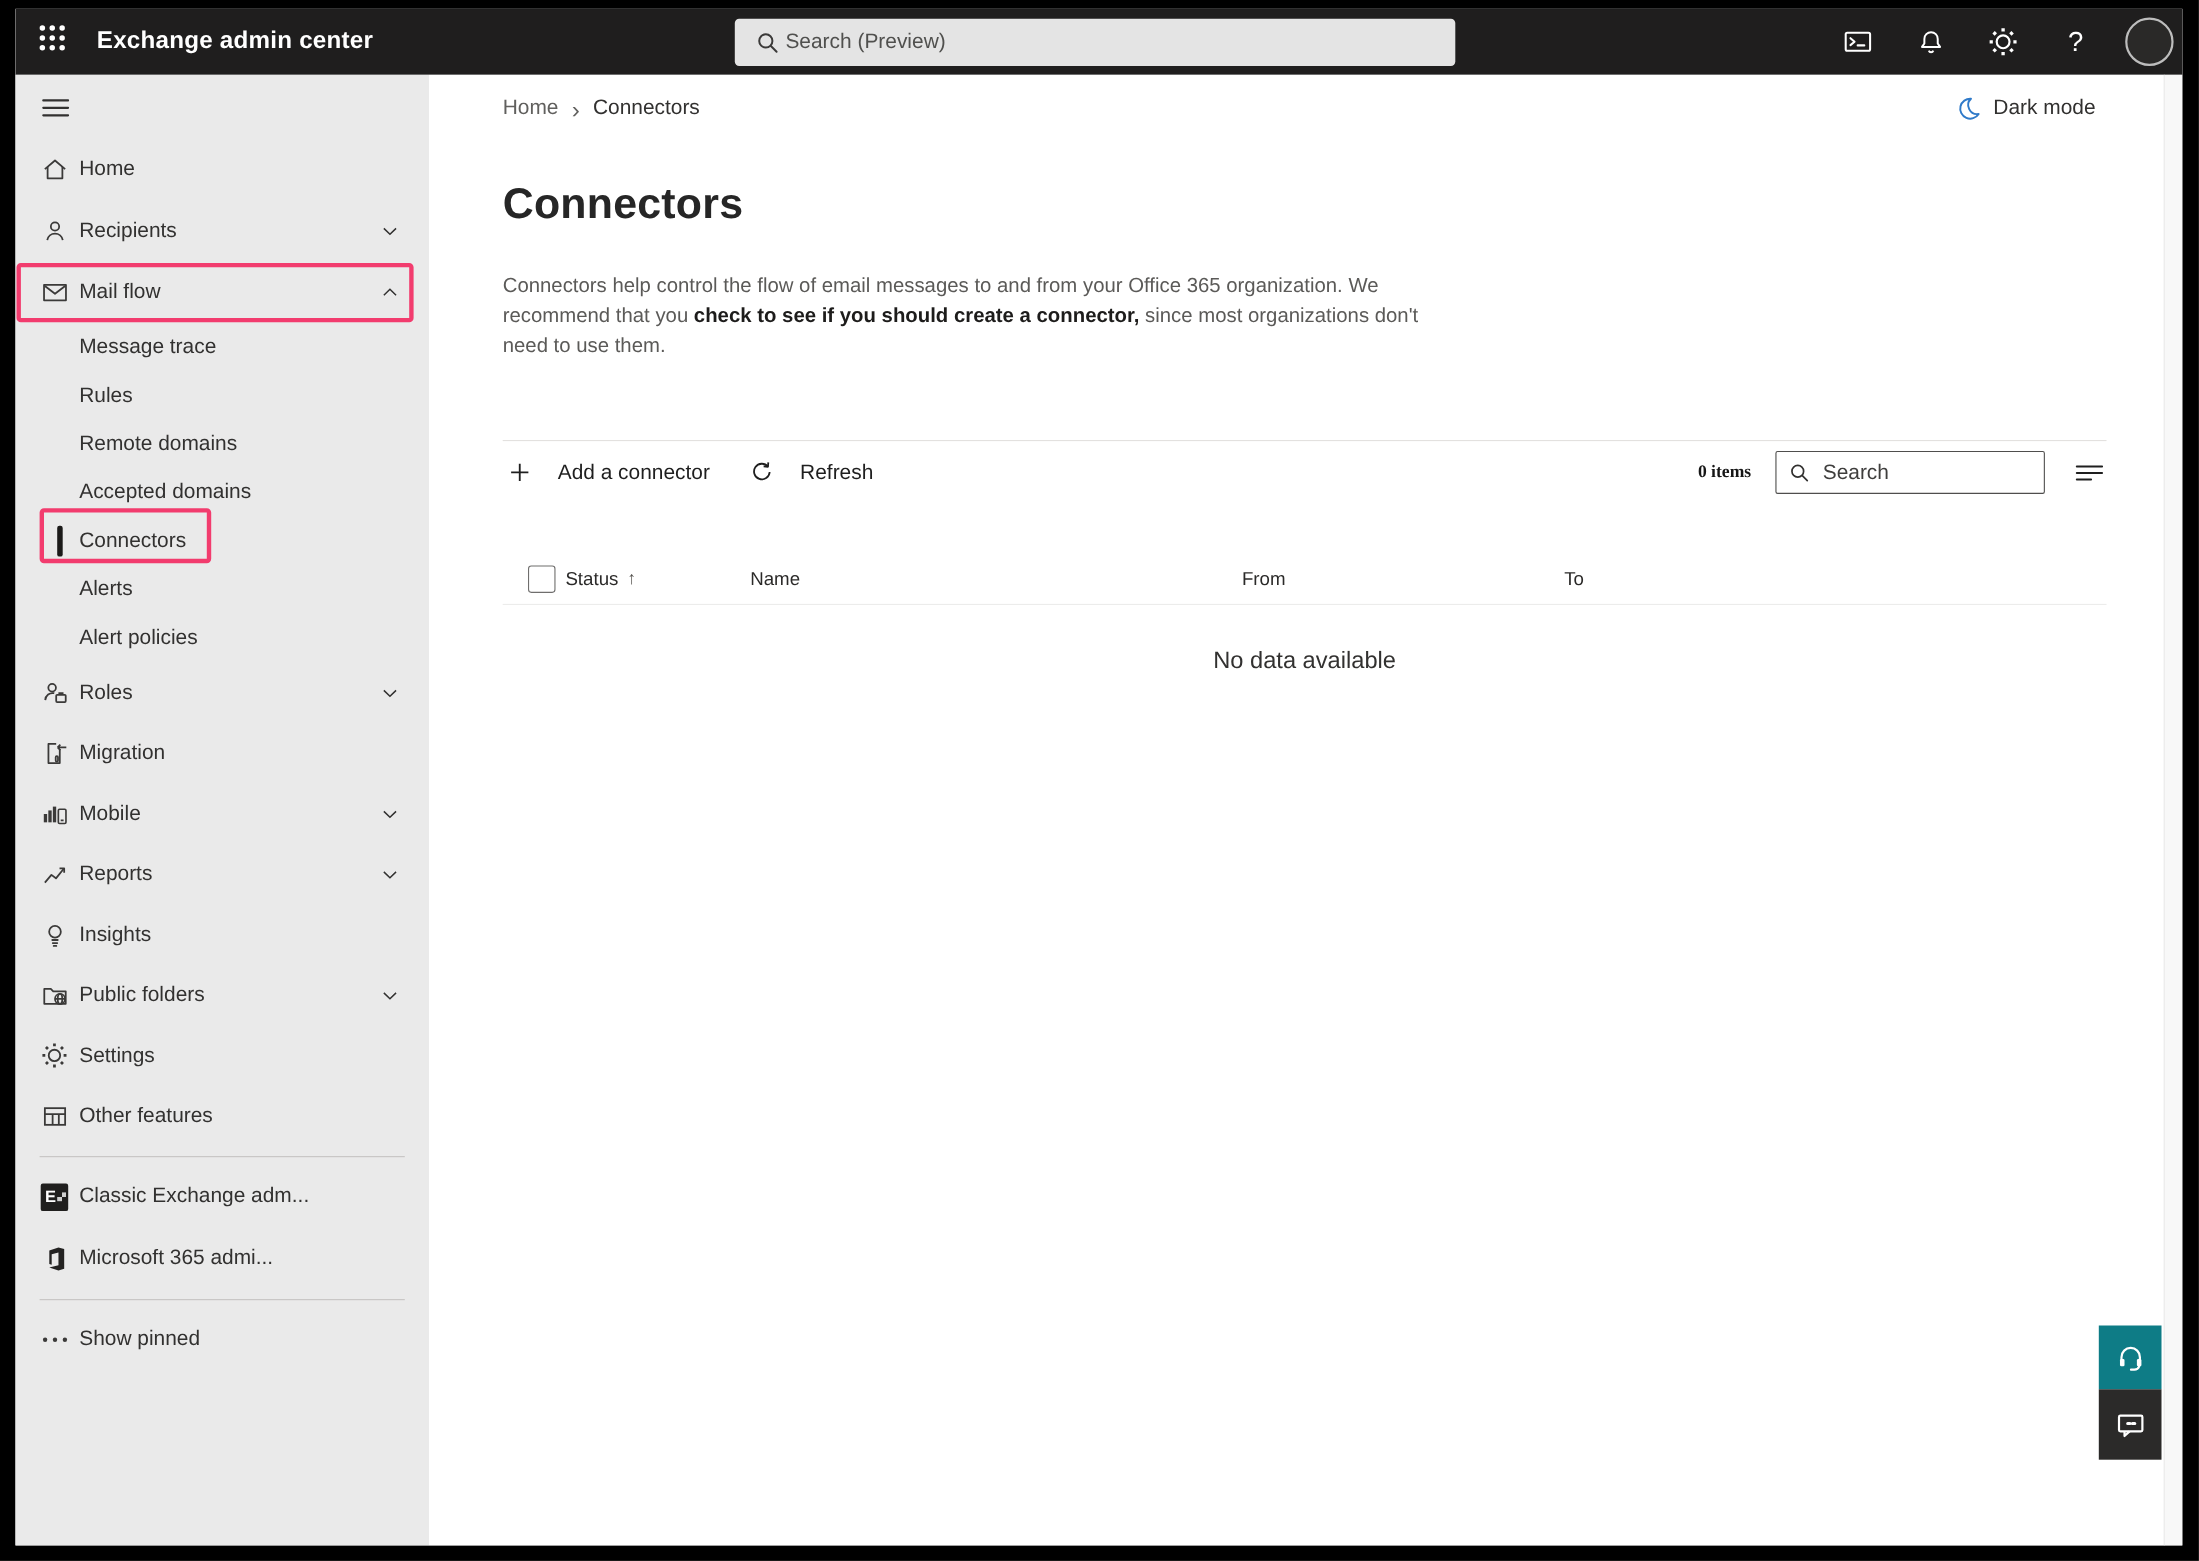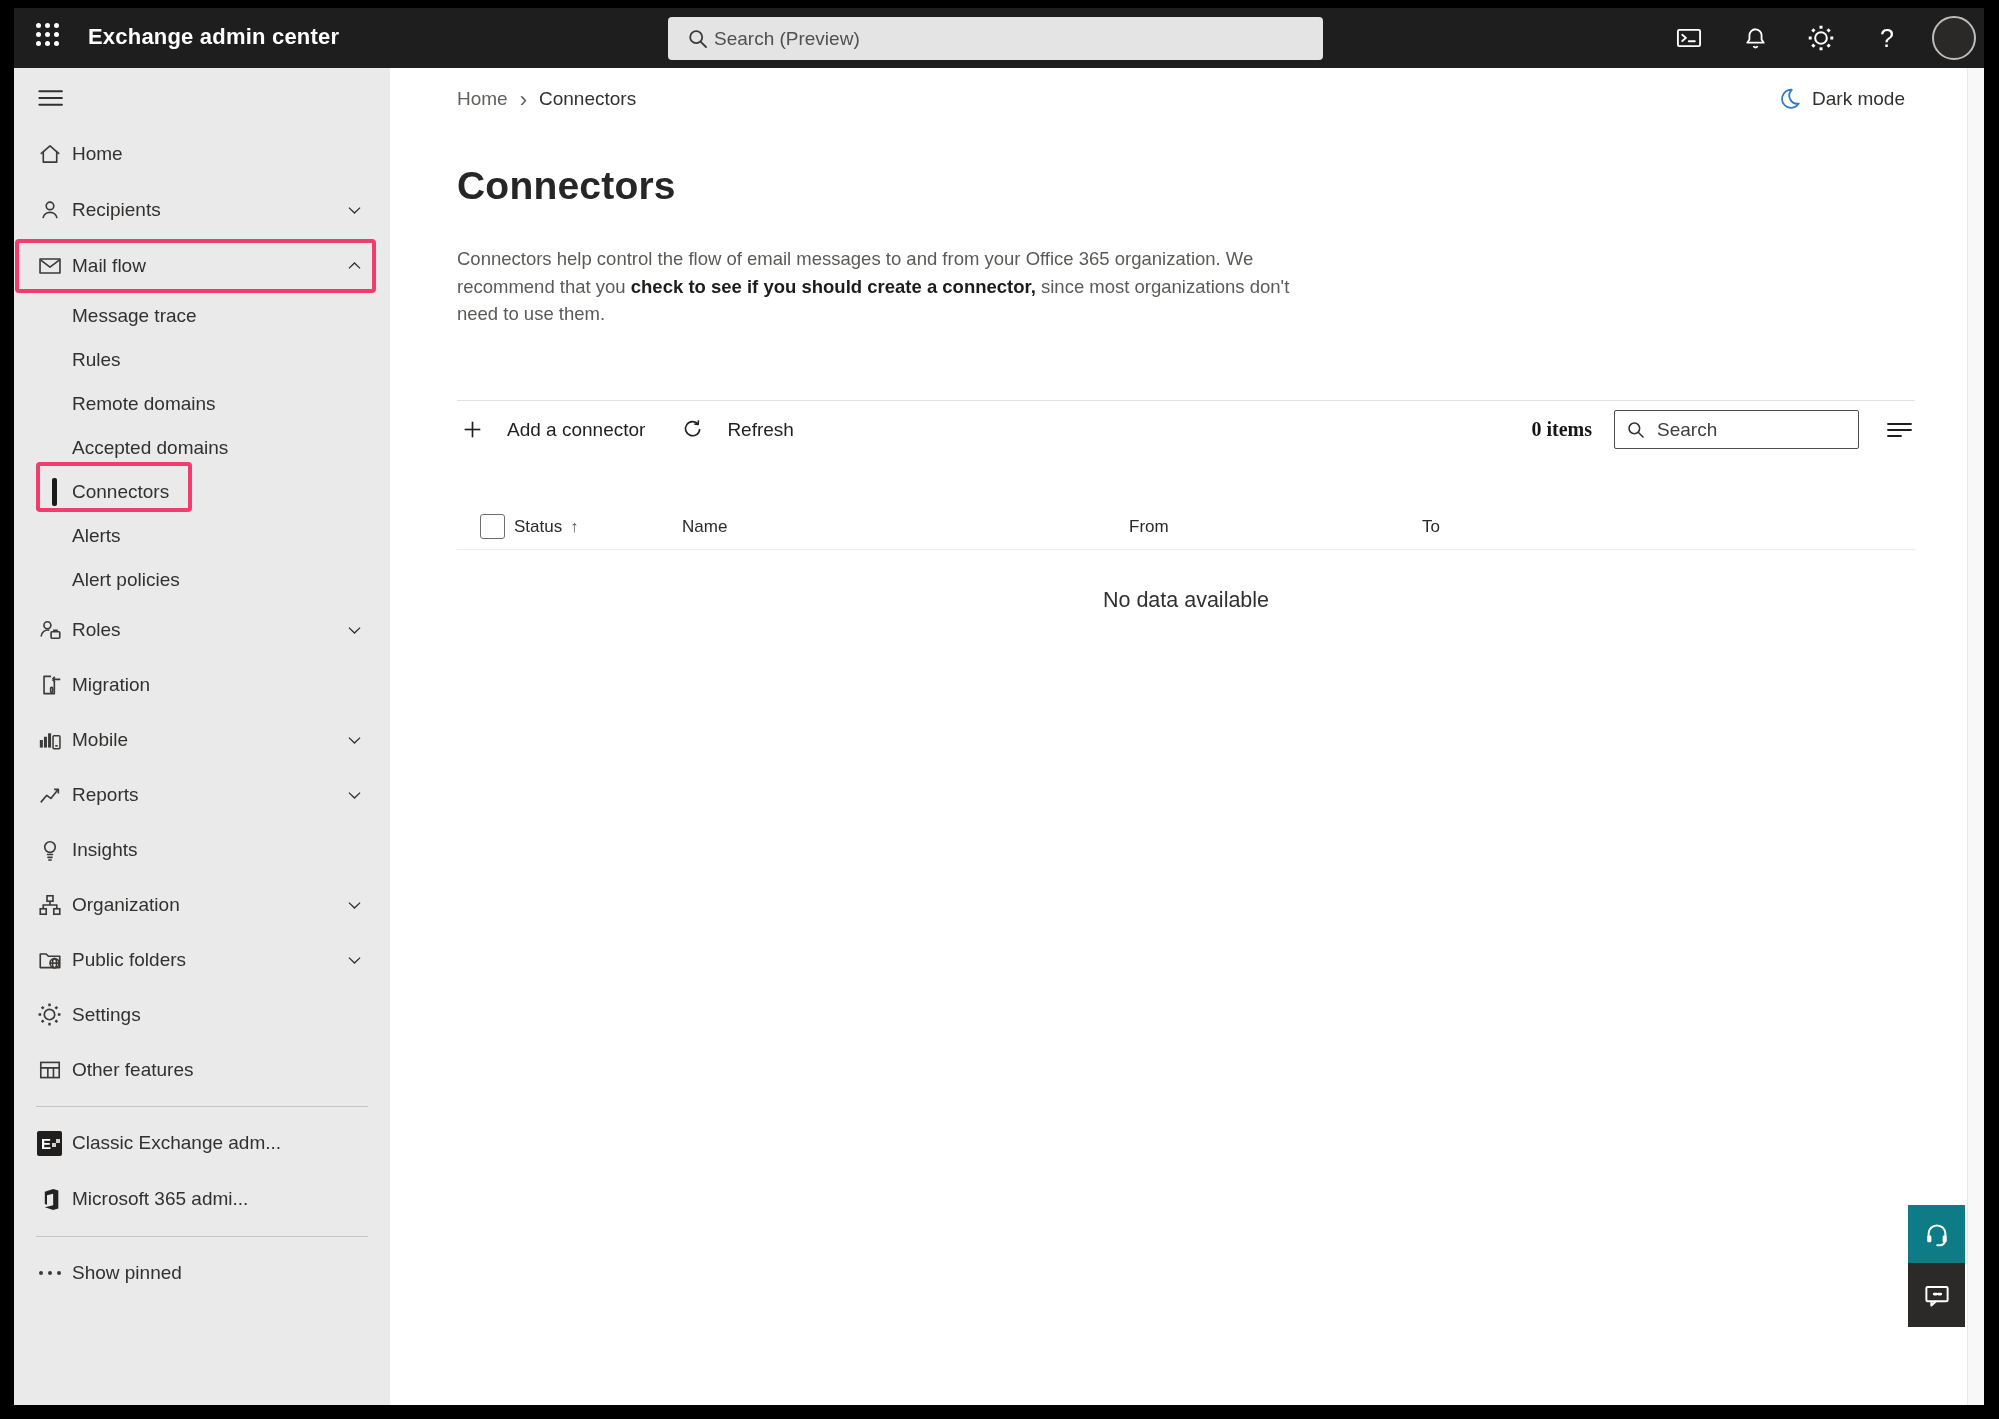--- a/index.html
+++ b/index.html
@@ -54,21 +54,21 @@
   .darkmode { position:absolute; right:62px; top:18px; display:flex; align-items:center; gap:10px; cursor:pointer; font-size:19px; color:#323130; }
   .page-title { position:absolute; left:67px; top:96px; font-size:39px; font-weight:700; color:#262626; letter-spacing:.2px; }
   .page-desc { position:absolute; left:67px; top:177px; width:845px; font-size:18.5px; line-height:27.5px; color:#5b5a58; }
   .page-desc b { color:#1d1c1b; font-weight:600; }
 
   .toolbar { position:absolute; left:67px; right:52px; top:332px; height:58px; border-top:1px solid #e3e1df;
              display:flex; align-items:center; }
   .tool-btn { display:flex; align-items:center; gap:23px; font-size:19px; color:#1f1f1f; cursor:pointer; padding:6px 4px; }
   .tool-btn + .tool-btn { margin-left:28px; }
   .toolbar-right { margin-left:auto; display:flex; align-items:center; }
-  .items-count { font-family:"Liberation Serif", serif; font-weight:700; font-size:20px; color:#161616; margin-right:22px; }
+  .items-count { font-family:"Liberation Serif", serif; font-weight:700; font-size:16px; color:#161616; margin-right:22px; }
   .list-search { width:245px; height:39px; border:1.5px solid #4f4e4d; border-radius:2px; display:flex;
                  align-items:center; padding:0 10px; gap:10px; background:#fff; }
   .list-search input { border:0; outline:0; font-size:19px; color:#323130; width:100%; font-family:"Liberation Sans", sans-serif; }
   .list-search input::placeholder { color:#3f3e3d; opacity:1; }
   .filter-btn { margin-left:26px; cursor:pointer; display:flex; }
 
   .table-header { position:absolute; left:67px; right:52px; top:436px; height:46px; border-bottom:1px solid #ececeb;
                   display:flex; align-items:center; font-size:17px; color:#2b2a29; }
   .cell-check { width:57px; padding-left:23px; }
   .checkbox { width:25px; height:25px; border:1.3px solid #6f6e6d; border-radius:3px; background:#fff; cursor:pointer; }
@@ -292,36 +292,20 @@
     <div class="nav-item" style="height:55px">
       <span class="nicon">
         <svg width="26" height="26" viewBox="0 0 24 24" fill="none" stroke="#3b3a39" stroke-width="1.5" stroke-linecap="round">
           <circle cx="12" cy="9.3" r="4.9"></circle>
             <path d="M9.7 16.2 h4.6 M10.1 18.8 h3.8 M10.9 21.2 h2.2"></path>
         </svg>
         </span>
       <span class="nlabel">Insights</span>
     </div>
 
-    <div class="nav-item" style="height:55px">
-      <span class="nicon">
-        <svg width="26" height="26" viewBox="0 0 24 24" fill="none" stroke="#3b3a39" stroke-width="1.5">
-          <rect x="9.25" y="3.5" width="5.5" height="5"></rect>
-            <rect x="3" y="15.5" width="5.5" height="5"></rect>
-            <rect x="15.5" y="15.5" width="5.5" height="5"></rect>
-          <path d="M12 8.5 V12 M5.75 15.5 V12 H18.25 V15.5"></path>
-        </svg>
-        </span>
-      <span class="nlabel">Organization</span>
-      <span class="chev">
-        <svg width="19" height="19" viewBox="0 0 24 24" fill="none" stroke="#323130" stroke-width="1.7">
-            <path d="M5 9 L12 15.8 L19 9"></path>
-          </svg>
-        </span>
-    </div>
 
     <div class="nav-item" style="height:55px">
       <span class="nicon">
         <svg width="26" height="26" viewBox="0 0 24 24" fill="none" stroke="#3b3a39" stroke-width="1.5" stroke-linejoin="round">
           <path d="M3 6.5 h5.5 l2 2 H21 V19 H3 Z"></path>
           <circle cx="16.2" cy="14.9" r="4.2" fill="#eaeaea"></circle>
           <ellipse cx="16.2" cy="14.9" rx="1.9" ry="4.2"></ellipse>
             <line x1="12" y1="14.9" x2="20.4" y2="14.9"></line>
         </svg>
         </span>

